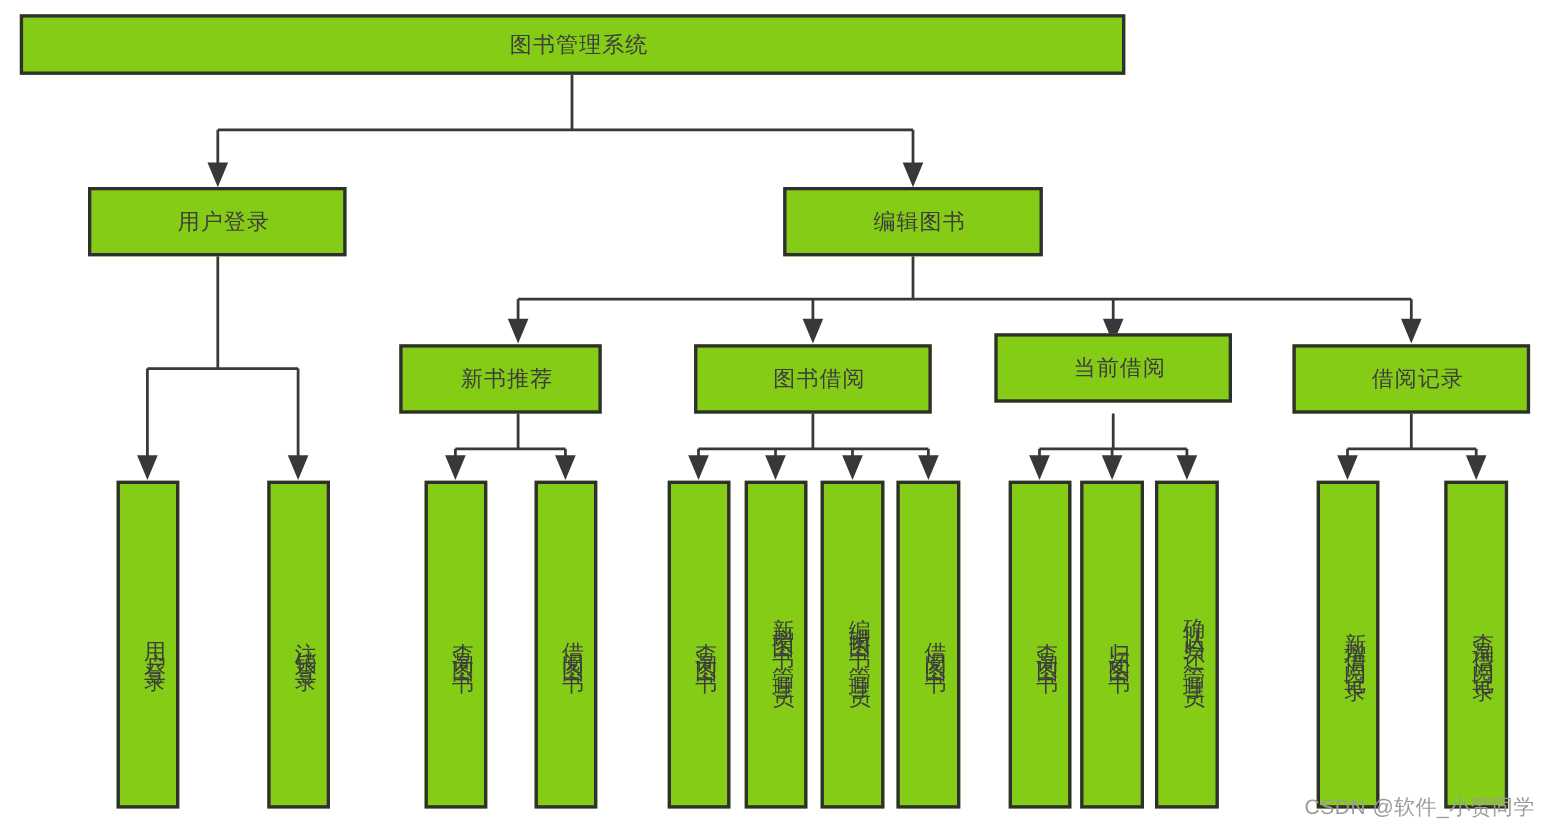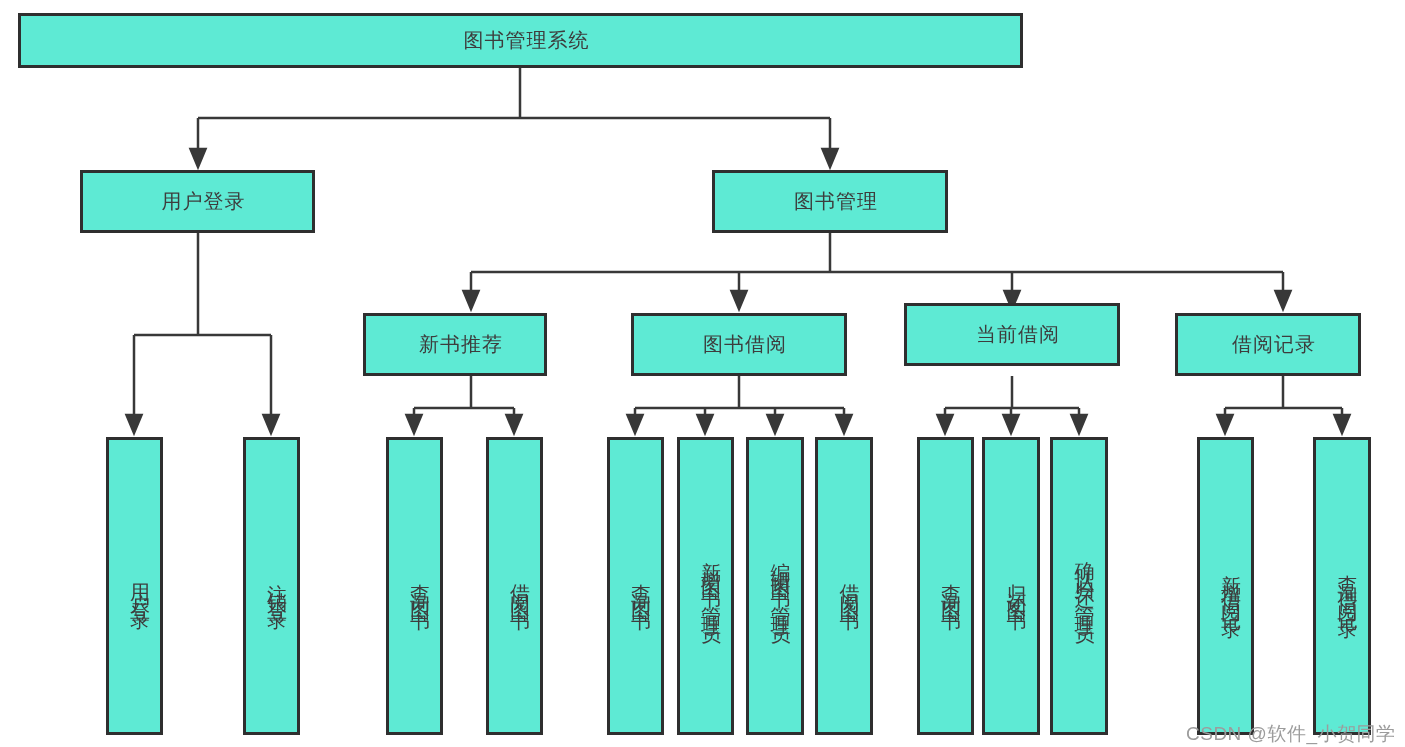--- a/index.html
+++ b/index.html
@@ -17,21 +17,21 @@
   }
   .connectors {
     position: absolute;
     left: 0; top: 0;
     width: 1405px; height: 747px;
     pointer-events: none;
   }
   .node {
     position: absolute;
     box-sizing: border-box;
-    background: #5eead4;
+    background: #84cc16;
     border: 3px solid #2f2f2f;
     display: flex;
     align-items: center;
     justify-content: center;
     padding-left: 12px;
   }
   .node .label-h {
     font-size: 20px;
     color: #3d3d3d;
     letter-spacing: 1px;
@@ -46,21 +46,21 @@
     color: #3d3d3d;
     white-space: nowrap;
   }
   
   #n-root  { left: 18px;   top: 13px;  width: 1005px; height: 55px; }
   #n-l2a   { left: 80px;   top: 170px; width: 235px;  height: 63px; }
   #n-l2b   { left: 712px;  top: 170px; width: 236px;  height: 63px; }
   #n-l3a   { left: 363px;  top: 313px; width: 184px;  height: 63px; }
   #n-l3b   { left: 631px;  top: 313px; width: 216px;  height: 63px; text-align: center; }
   #n-l3c   { left: 904px;  top: 303px; width: 216px;  height: 63px; }
-  #n-l3d   { left: 1175px; top: 313px; width: 186px;  height: 63px; }
+  #n-l3d   { left: 1175px; top: 313px; width: 216px;  height: 63px; }
   .leaf    { top: 437px; height: 298px; }
   #n-a1 { left: 106px;  width: 57px; }
   #n-a2 { left: 243px;  width: 57px; }
   #n-b1 { left: 386px;  width: 57px; }
   #n-b2 { left: 486px;  width: 57px; }
   #n-c1 { left: 607px;  width: 57px; }
   #n-c2 { left: 677px;  width: 57px; }
   #n-c3 { left: 746px;  width: 58px; }
   #n-c4 { left: 815px;  width: 58px; }
   #n-d1 { left: 917px;  width: 57px; }
@@ -139,21 +139,21 @@
   </svg>
 
   <div class="node" id="n-root">
     <span class="label-h">图书管理系统</span>
   </div>
 
   <div class="node" id="n-l2a">
     <span class="label-h">用户登录</span>
   </div>
   <div class="node" id="n-l2b">
-    <span class="label-h">图书管理</span>
+    <span class="label-h">编辑图书</span>
   </div>
 
   <div class="node" id="n-l3a">
     <span class="label-h">新书推荐</span>
   </div>
   <div class="node" id="n-l3b">
     <span class="label-h">图书借阅</span>
   </div>
   <div class="node" id="n-l3c">
     <span class="label-h">当前借阅</span>

